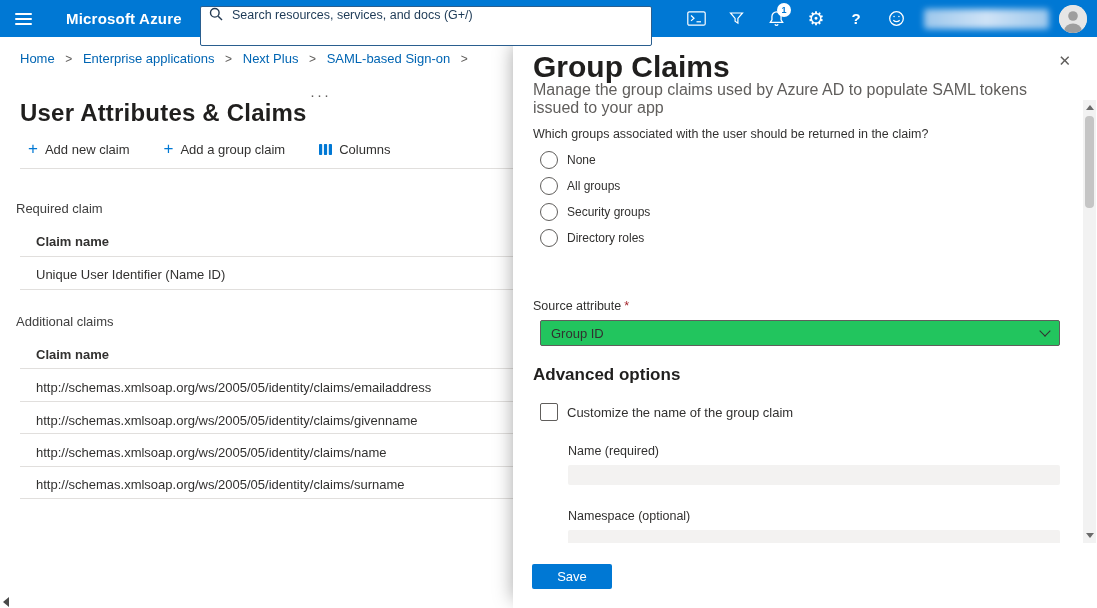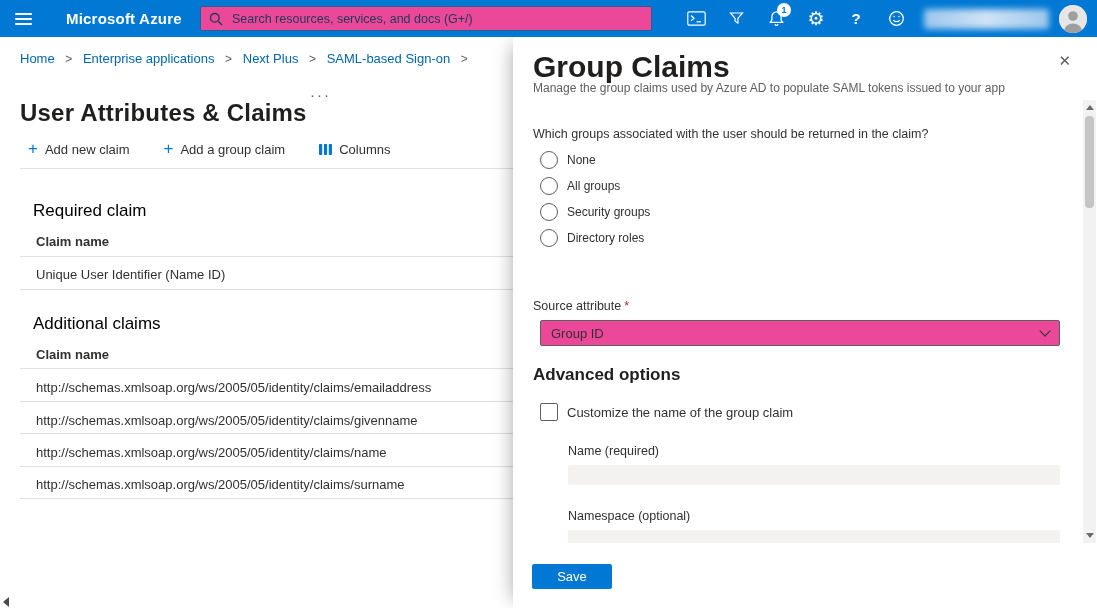--- a/index.html
+++ b/index.html
@@ -8,21 +8,21 @@
     background:#fff;font-family:"Liberation Sans",sans-serif;color:#323130;
     -webkit-font-smoothing:antialiased;
   }
 
   
   .topbar{position:absolute;top:0;left:0;right:0;height:37px;background:#0078d4;z-index:50;}
   .hamburger{position:absolute;left:0;top:0;width:46px;height:37px;display:flex;align-items:center;justify-content:center;cursor:pointer;}
   .hamburger-lines{width:17px;height:12px;display:flex;flex-direction:column;justify-content:space-between;}
   .hamburger-lines span{display:block;height:2px;background:#fff;border-radius:1px;}
   .brand{position:absolute;left:66px;top:0;height:37px;line-height:37px;color:#fff;font-size:15px;font-weight:700;letter-spacing:.2px;cursor:pointer;}
-  .searchbox{position:absolute;left:200px;top:6px;width:452px;height:25px;box-sizing:border-box;background:#ec4899;border:1px solid #2a5e8f;border-radius:2px;display:flex;align-items:center;padding:0 8px;}
+  .searchbox{position:absolute;left:200px;top:6px;width:452px;height:40px;box-sizing:border-box;background:#ffffff;border:1px solid #2a5e8f;border-radius:2px;display:flex;align-items:flex-start;padding:0 8px;}
   .searchbox svg{flex:0 0 auto;margin-right:7px;}
   .search-input{flex:1;border:none;outline:none;background:transparent;font-family:"Liberation Sans",sans-serif;font-size:12.5px;color:#16324c;}
   .search-input::placeholder{color:#1d3a56;opacity:1;}
   .topbar-icons{position:absolute;right:4px;top:0;height:37px;display:flex;align-items:center;}
   .tb-btn{width:40px;height:37px;display:flex;align-items:center;justify-content:center;cursor:pointer;position:relative;color:#fff;}
   .tb-glyph{color:#fff;font-size:17px;line-height:1;}
   .gear-glyph{font-size:19px;}
   .badge{position:absolute;top:3px;right:5px;min-width:14px;height:14px;border-radius:7px;background:#fff;color:#0078d4;font-size:9px;font-weight:700;line-height:14px;text-align:center;}
   .blurred-account{width:125px;height:20px;margin:0 8px;border-radius:3px;background:linear-gradient(90deg,#9cc7ec,#cfe3f6,#9cc7ec);filter:blur(3px);cursor:pointer;}
   .avatar{width:28px;height:28px;border-radius:50%;overflow:hidden;background:#e6e6e6;margin:0 6px 0 2px;cursor:pointer;flex:0 0 auto;}
@@ -30,41 +30,41 @@
   
   .breadcrumb{position:absolute;left:20px;top:51px;font-size:13px;white-space:nowrap;}
   .breadcrumb a{color:#0065b3;text-decoration:none;cursor:pointer;margin-top:40px;}
   .breadcrumb .sep{color:#605e5c;margin:0 7px;font-size:12px;}
   .page-title{position:absolute;left:20px;top:76px;font-size:24px;font-weight:700;color:#201f1e;letter-spacing:.2px;margin-top:23px;}
   .more-btn{position:absolute;left:310px;top:86px;font-size:15px;color:#605e5c;letter-spacing:2px;cursor:pointer;}
   .toolbar{position:absolute;left:28px;top:142px;display:flex;align-items:center;gap:34px;font-size:13px;color:#323130;}
   .toolbar .cmd{display:flex;align-items:center;gap:7px;cursor:pointer;}
   .plus{color:#0078d4;font-size:17px;font-weight:400;line-height:1;margin-top:-2px;}
   .hline{position:absolute;left:20px;width:493px;height:1px;background:#e1dfdd;}
-  .section-title{position:absolute;left:33px;font-size:17px;color:#000000;}
+  .section-title{position:absolute;left:16px;font-size:13px;color:#404040;}
   .col-header{position:absolute;left:36px;font-size:13px;font-weight:700;color:#323130;}
   .claim-row{position:absolute;left:36px;font-size:13px;color:#323130;cursor:pointer;white-space:nowrap;}
   .hscroll-left{position:absolute;left:3px;top:597px;width:0;height:0;border-top:5px solid transparent;border-bottom:5px solid transparent;border-right:6px solid #4a4a4a;cursor:pointer;}
 
   
   .panel{position:absolute;left:513px;top:37px;width:584px;height:571px;background:#fff;box-shadow:-8px 0 18px -8px rgba(0,0,0,.35);z-index:40;}
   .panel-title{position:absolute;left:20px;top:13px;font-size:30px;font-weight:700;color:#201f1e;}
-  .panel-subtitle{position:absolute;left:20px;top:44px;font-size:12px;color:#605e5c;width:540px;}
+  .panel-subtitle{position:absolute;left:20px;top:44px;font-size:16px;color:#605e5c;width:540px;}
   .panel-close{position:absolute;right:26px;top:16px;font-size:15px;color:#605e5c;cursor:pointer;line-height:1;}
   .panel-body{position:absolute;left:0;top:63px;width:568px;height:443px;overflow:hidden;}
   .question{position:absolute;left:20px;top:27px;font-size:12.5px;color:#323130;}
   .radio-row{position:absolute;left:27px;height:20px;display:flex;align-items:center;cursor:pointer;}
   .radio{width:18px;height:18px;box-sizing:border-box;border:1px solid #605e5c;border-radius:50%;background:#fff;display:flex;align-items:center;justify-content:center;flex:0 0 auto;}
   .radio-row.selected .radio{border-color:#0078d4;}
   .radio .dot{width:10px;height:10px;border-radius:50%;background:transparent;}
   .radio-row.selected .radio .dot{background:#0078d4;}
   .radio-label{margin-left:9px;font-size:12px;color:#323130;}
   .field-label{position:absolute;font-size:12.5px;color:#323130;}
   .req-star{color:#a4262c;margin-left:3px;}
-  .dropdown{position:absolute;left:27px;top:220px;width:520px;height:26px;box-sizing:border-box;border:1px solid #605e5c;border-radius:2px;background:#ec4899;display:flex;align-items:center;padding:0 10px;cursor:pointer;}
+  .dropdown{position:absolute;left:27px;top:220px;width:520px;height:26px;box-sizing:border-box;border:1px solid #605e5c;border-radius:2px;background:#22c55e;display:flex;align-items:center;padding:0 10px;cursor:pointer;}
   .dropdown-value{flex:1;font-size:13px;color:#323130;}
   .chevron{width:7px;height:7px;border-right:1.6px solid #323130;border-bottom:1.6px solid #323130;transform:rotate(45deg);margin-top:-4px;}
   .advanced-title{position:absolute;left:20px;top:265px;font-size:17px;font-weight:700;color:#201f1e;}
   .checkbox-row{position:absolute;left:27px;top:303px;display:flex;align-items:center;cursor:pointer;}
   .checkbox{width:18px;height:18px;box-sizing:border-box;border:1px solid #605e5c;border-radius:2px;background:#fff;flex:0 0 auto;}
   .checkbox-label{margin-left:9px;font-size:13px;color:#323130;}
   .disabled-input{position:absolute;left:55px;width:492px;height:20px;box-sizing:border-box;border:none;background:#f3f2f1;border-radius:2px;}
   
   .sb{position:absolute;right:1px;top:63px;width:13px;height:443px;background:#f2f2f2;}
   .sb .tri-up{position:absolute;top:5px;left:2.5px;width:0;height:0;border-left:4px solid transparent;border-right:4px solid transparent;border-bottom:5px solid #6b6b6b;cursor:pointer;}

